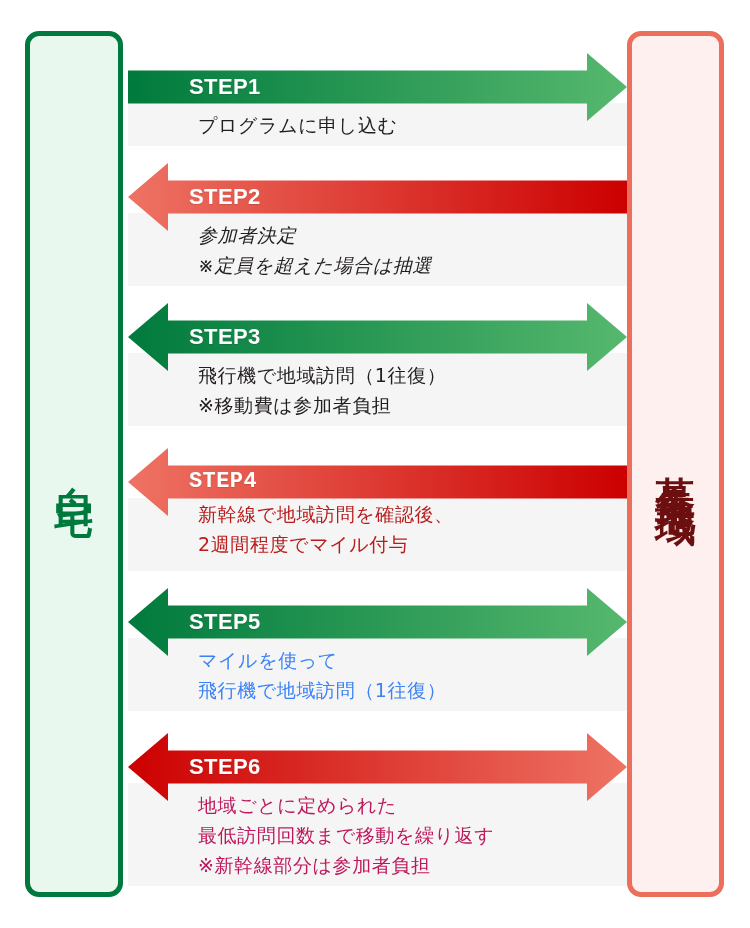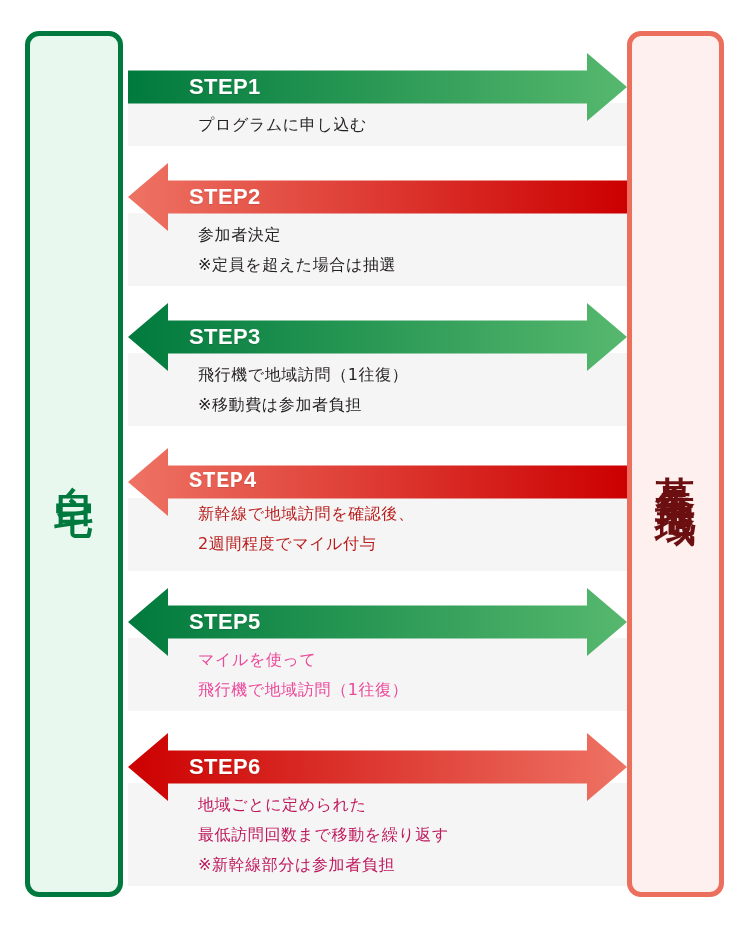--- a/index.html
+++ b/index.html
@@ -48,21 +48,21 @@
   .caption-band{
     position:absolute;left:0;right:0;
     background:#f5f5f5;
     z-index:1;
   }
   .caption{
     position:absolute;
     left:70px;
     z-index:4;
     color:#231f20;
-    font-size:16px;
+    font-size:19px;
     line-height:30px;
     letter-spacing:0.6px;
     white-space:pre;
     font-family:"DejaVu Sans","Liberation Sans",sans-serif;
   }
 
   
   .arrow-wrap{
     position:absolute;left:0;top:0;
     width:499px;
@@ -120,21 +120,21 @@
             <defs>
               <linearGradient id="grad1" x1="100%" y1="0%" x2="0%" y2="0%">
                 <stop offset="0%" stop-color="#cc0000"></stop>
                 <stop offset="100%" stop-color="#ee7364"></stop>
               </linearGradient>
             </defs>
             <path d="M499,17.5 L40,17.5 L40,0 L0,34 L40,68 L40,50.5 L499,50.5 Z" fill="url(#grad1)"></path>
           </svg>
         </div>
         <div class="step-label" style="top: 184px;">STEP2</div>
-        <div class="caption" style="top: 220px; color: rgb(35, 31, 32);">参加者決定
+        <div class="caption" style="top: 220px; color: rgb(35, 31, 32); font-style: italic;">参加者決定
 ※定員を超えた場合は抽選</div>
       </div>
       <div class="step" style="top: 0px;">
         <div class="caption-band" style="top: 353px; height: 73px; background: rgb(245, 245, 245);"></div>
         <div class="arrow-wrap" style="top: 302.5px;">
           <svg width="499" height="68" viewBox="0 0 499 68" xmlns="http://www.w3.org/2000/svg">
             <defs>
               <linearGradient id="grad2" x1="0%" y1="0%" x2="100%" y2="0%">
                 <stop offset="0%" stop-color="#007a3d"></stop>
                 <stop offset="100%" stop-color="#56b86e"></stop>
@@ -171,21 +171,21 @@
             <defs>
               <linearGradient id="grad4" x1="0%" y1="0%" x2="100%" y2="0%">
                 <stop offset="0%" stop-color="#007a3d"></stop>
                 <stop offset="100%" stop-color="#56b86e"></stop>
               </linearGradient>
             </defs>
             <path d="M40,0 L0,34 L40,68 L40,50.5 L459,50.5 L459,68 L499,34 L459,0 L459,17.5 L40,17.5 Z" fill="url(#grad4)"></path>
           </svg>
         </div>
         <div class="step-label" style="top: 609px;">STEP5</div>
-        <div class="caption" style="top: 645px; color: #ec4899;">マイルを使って
+        <div class="caption" style="top: 645px; color: #3b82f6;">マイルを使って
 飛行機で地域訪問（1往復）</div>
       </div>
       <div class="step" style="top: 0px;">
         <div class="caption-band" style="top: 783px; height: 103px; background: rgb(245, 245, 245);"></div>
         <div class="arrow-wrap" style="top: 732.5px;">
           <svg width="499" height="68" viewBox="0 0 499 68" xmlns="http://www.w3.org/2000/svg">
             <defs>
               <linearGradient id="grad5" x1="0%" y1="0%" x2="100%" y2="0%">
                 <stop offset="0%" stop-color="#cc0000"></stop>
                 <stop offset="100%" stop-color="#ee7364"></stop>

